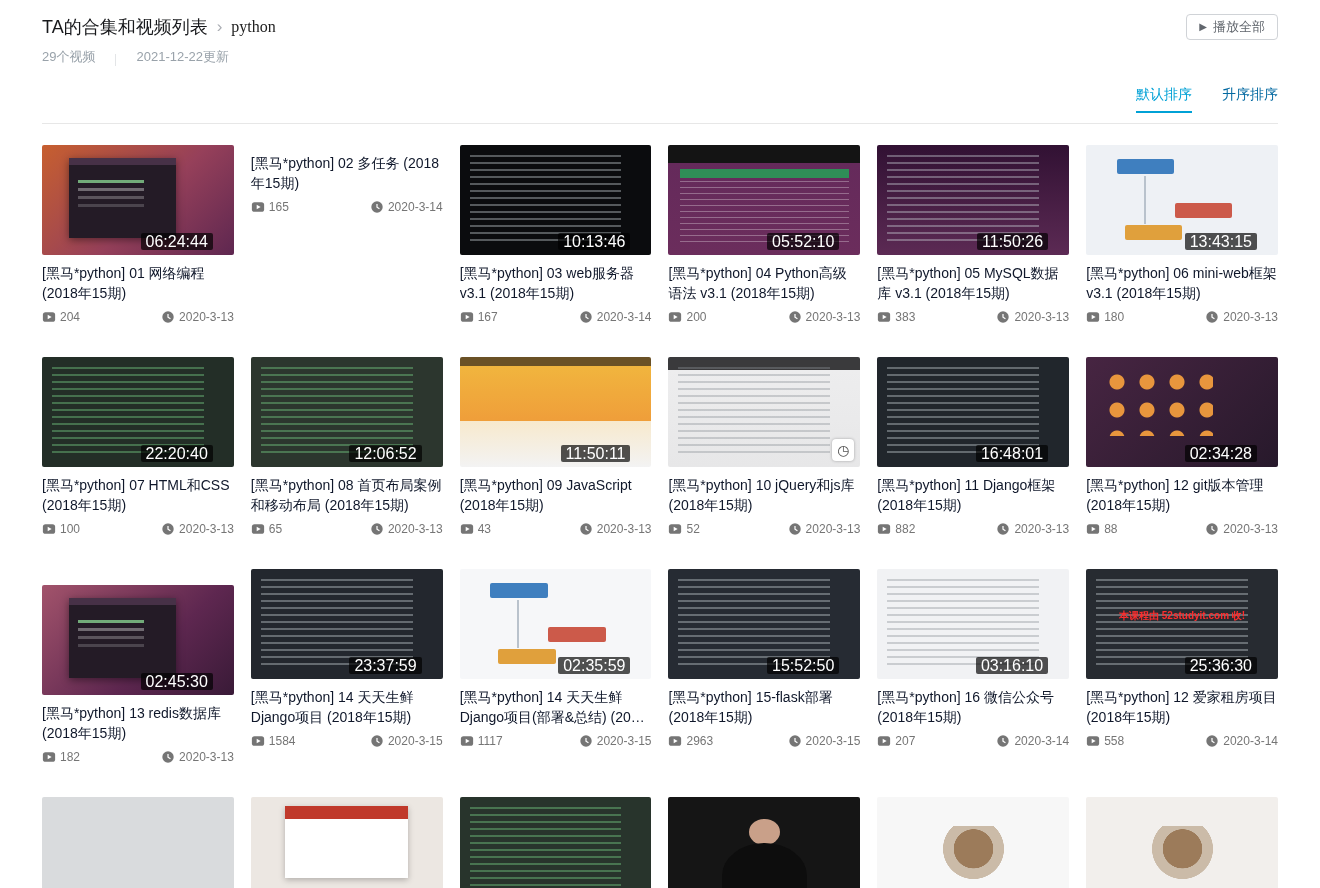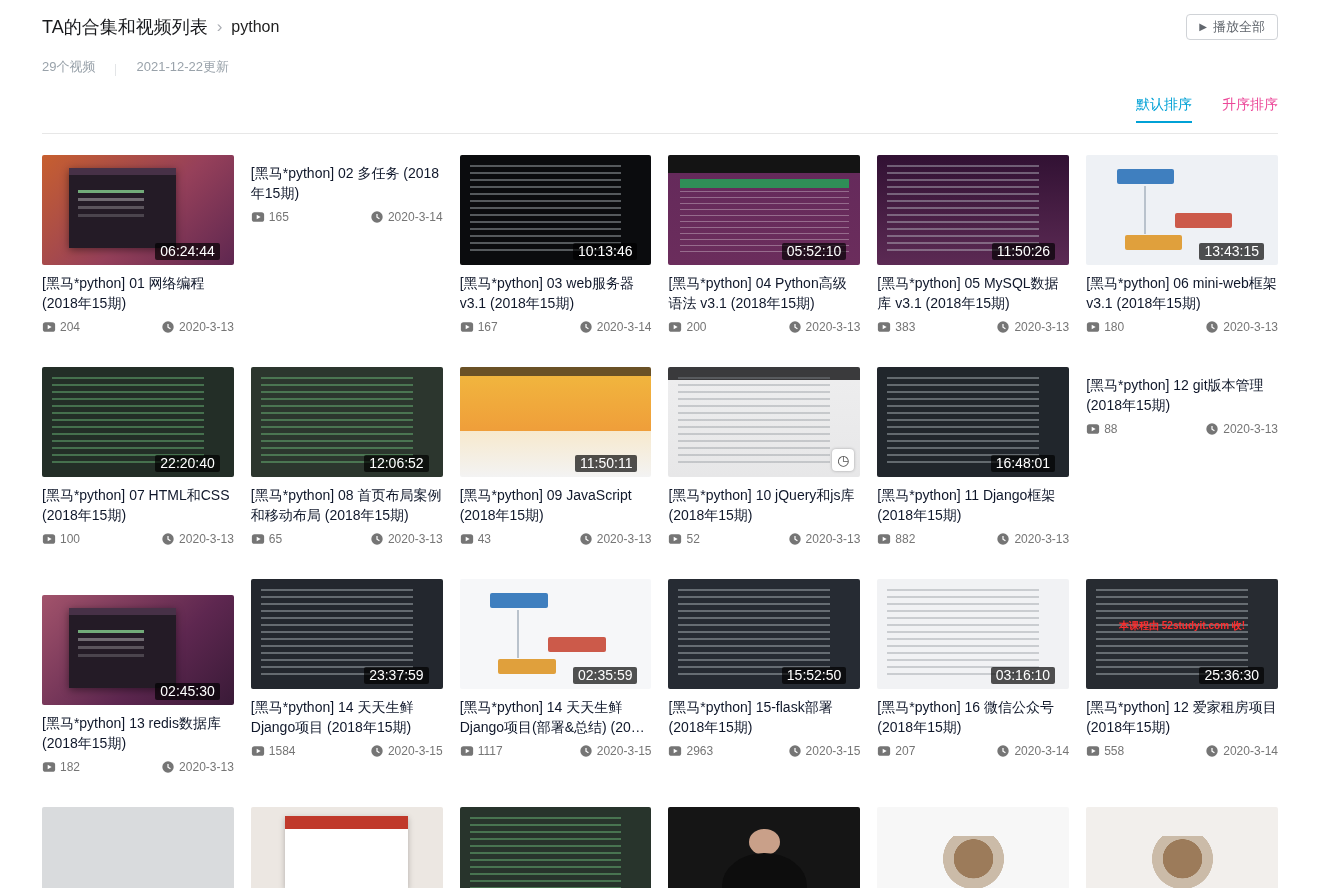--- a/index.html
+++ b/index.html
@@ -8,53 +8,53 @@
     width:1320px; height:888px; overflow:hidden;
     background:#ffffff; color:#212121;
     font-family:"Liberation Sans", sans-serif;
   }
   .page { padding:0 42px; }
 
   
   .title-row { display:flex; align-items:center; padding-top:14px; }
   .page-title { font-size:18px; font-weight:500; margin:0; color:#18191c; }
   .crumb-sep { margin:0 9px; color:#aaadb3; font-size:17px; }
-  .crumb { font-size:16px; color:#212121; }
+  .crumb { font-size:16px; color:#212121;font-family:Liberation Serif, serif; }
   .play-all {
     margin-left:auto; display:flex; align-items:center; gap:6px;
     height:26px; padding:0 12px; background:#fff;
     border:1px solid #d0d3d7; border-radius:4px;
     color:#61666d; font-size:13px; cursor:pointer;
     font-family:inherit;
   }
   .play-all .tri { font-size:10px; line-height:1; }
 
-  .meta-row { margin-top:18px; display:flex; align-items:flex-end; gap:20px; color:#99a2aa; font-size:13px; }
+  .meta-row { margin-top:8px; display:flex; align-items:flex-end; gap:20px; color:#99a2aa; font-size:13px; }
   .meta-pipe { width:1px; height:12px; background:#e3e5e7; }
 
   .sort-row { display:flex; justify-content:flex-end; gap:30px; margin-top:20px; font-size:14px; }
-  .sort-tab { cursor:pointer; padding-bottom:7px; color:#ec4899; border-bottom:2px solid transparent; }
+  .sort-tab { cursor:pointer; padding-bottom:7px; color:#0369a1; border-bottom:2px solid transparent; }
   .sort-tab.active { color:#00a1d6; border-bottom-color:#00a1d6; }
 
   .rule { height:1px; background:#e7e7e7; margin-top:10px; }
 
   
   .grid {
     display:grid; grid-template-columns:repeat(6,1fr);
     column-gap:17px; row-gap:33px; margin-top:21px;
   }
   .card { cursor:pointer; }
   .thumb {
     position:relative; width:100%; height:110px;
     border-radius:2px; overflow:hidden; background:#ddd;
   }
   .duration {
-    position:absolute; right:14px; bottom:5px;
+    position:absolute; right:21px; bottom:5px;
     background:rgba(0,0,0,.68); color:#fff;
-    font-size:14px; line-height:17px; padding:0 5px; border-radius:2px;
+    font-size:16px; line-height:17px; padding:0 5px; border-radius:2px;
   }
   .clock-badge {
     position:absolute; right:6px; bottom:6px;
     width:22px; height:22px; background:#fff; border-radius:4px;
     display:flex; align-items:center; justify-content:center;
     color:#555; font-size:14px; box-shadow:0 0 3px rgba(0,0,0,.3);
   }
   .overlay-text {
     position:absolute; left:0; right:0; top:36%;
     text-align:center; color:#ff2d2d; font-size:10px; font-weight:bold;
@@ -395,20 +395,23 @@
       <span class="stat">
         <svg viewBox="0 0 16 16">
               <circle cx="8" cy="8" r="6.5"></circle>
               <path d="M8 4.5v3.8l2.8 1.8" stroke="#fff" stroke-width="1.4" fill="none"></path>
             </svg>
         <span>2020-3-13</span>
       </span>
     </div>
   </div>
       <div class="card">
+    <div class="thumb deco-folders" style="background: linear-gradient(135deg, rgb(71, 37, 66) 0%, rgb(39, 25, 43) 100%);">
+      <span class="duration">02:34:28</span>
+    </div>
     <div class="v-title">[黑马*python] 12 git版本管理 (2018年15期)</div>
     <div class="stats">
       <span class="stat">
         <svg viewBox="0 0 16 16">
               <rect x="1" y="2.5" width="14" height="11" rx="3"></rect>
               <polygon points="6.5,5.5 11,8 6.5,10.5" fill="#fff"></polygon>
             </svg>
         <span>88</span>
       </span>
       <span class="stat">

